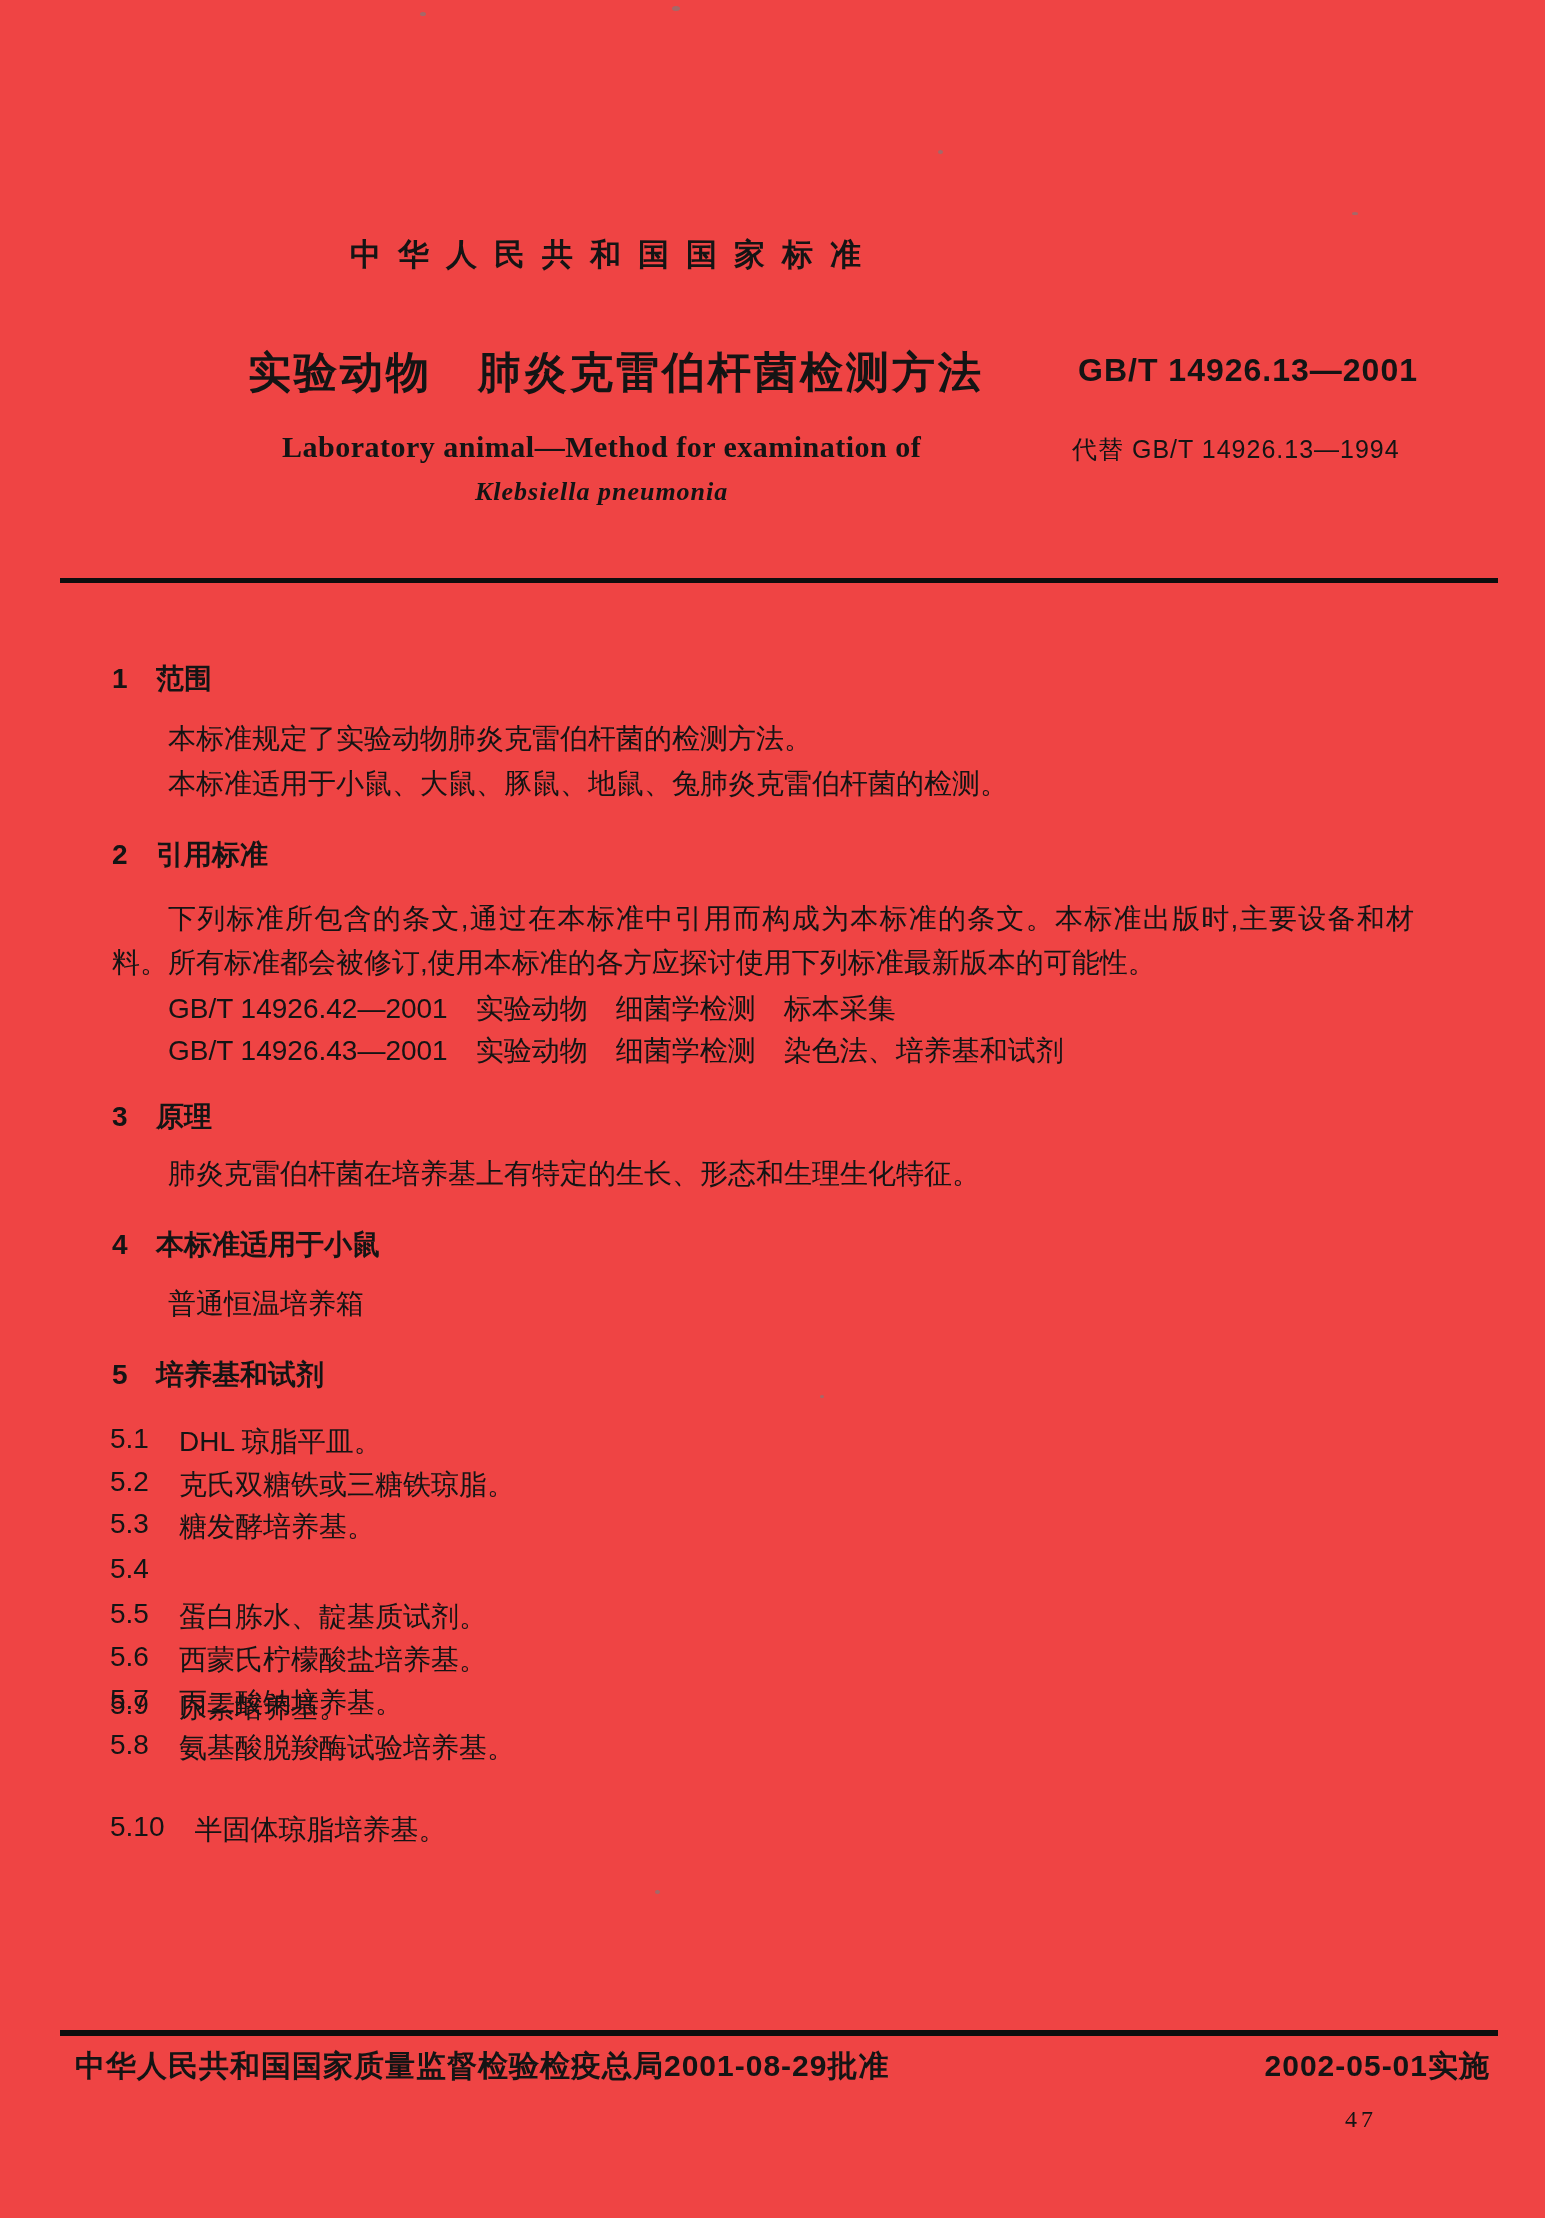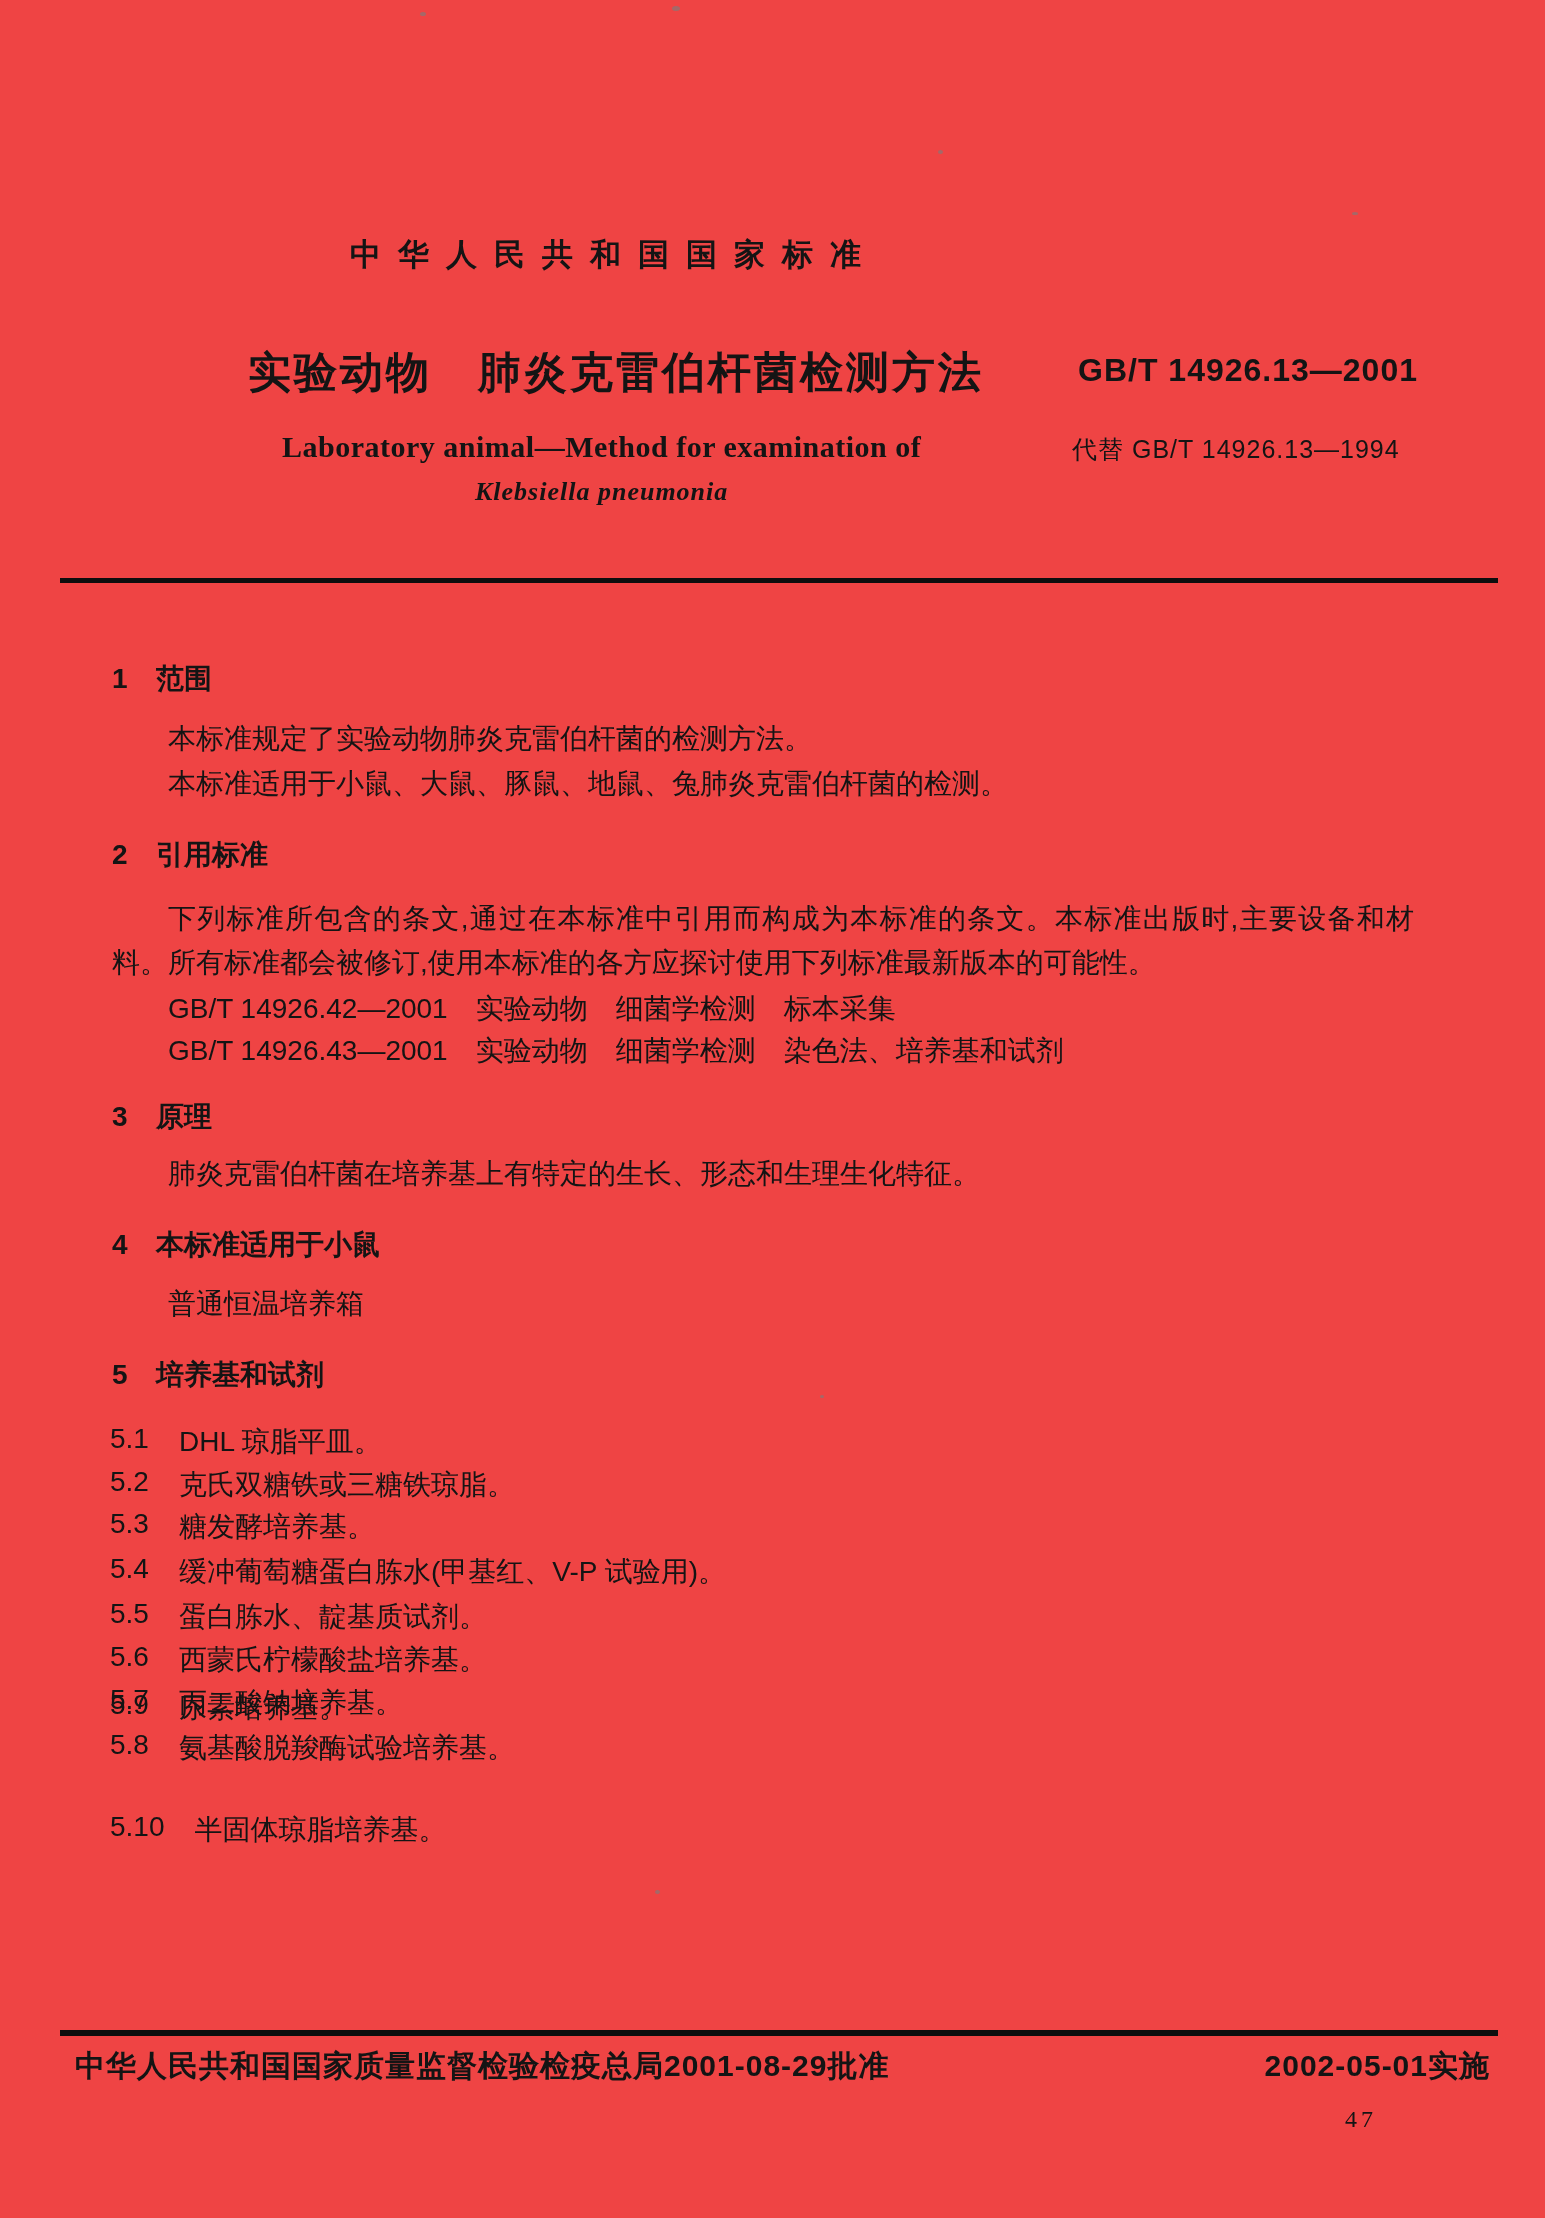--- a/index.html
+++ b/index.html
@@ -135,21 +135,20 @@
       <p class="item" style="top:1466px">
           <span class="item-num">5.2</span>
           <span>克氏双糖铁或三糖铁琼脂。</span>
         </p>
       <p class="item" style="top:1508px">
           <span class="item-num">5.3</span>
           <span>糖发酵培养基。</span>
         </p>
       <p class="item" style="top:1553px">
           <span class="item-num">5.4</span>
-          <span>缓冲葡萄糖蛋白胨水(甲基红、V-P 试验用)。</span>
         </p>
       <p class="item" style="top:1598px">
           <span class="item-num">5.5</span>
           <span>蛋白胨水、靛基质试剂。</span>
         </p>
       <p class="item" style="top:1641px">
           <span class="item-num">5.6</span>
           <span>西蒙氏柠檬酸盐培养基。</span>
         </p>
       <p class="item" style="top:1684px">

